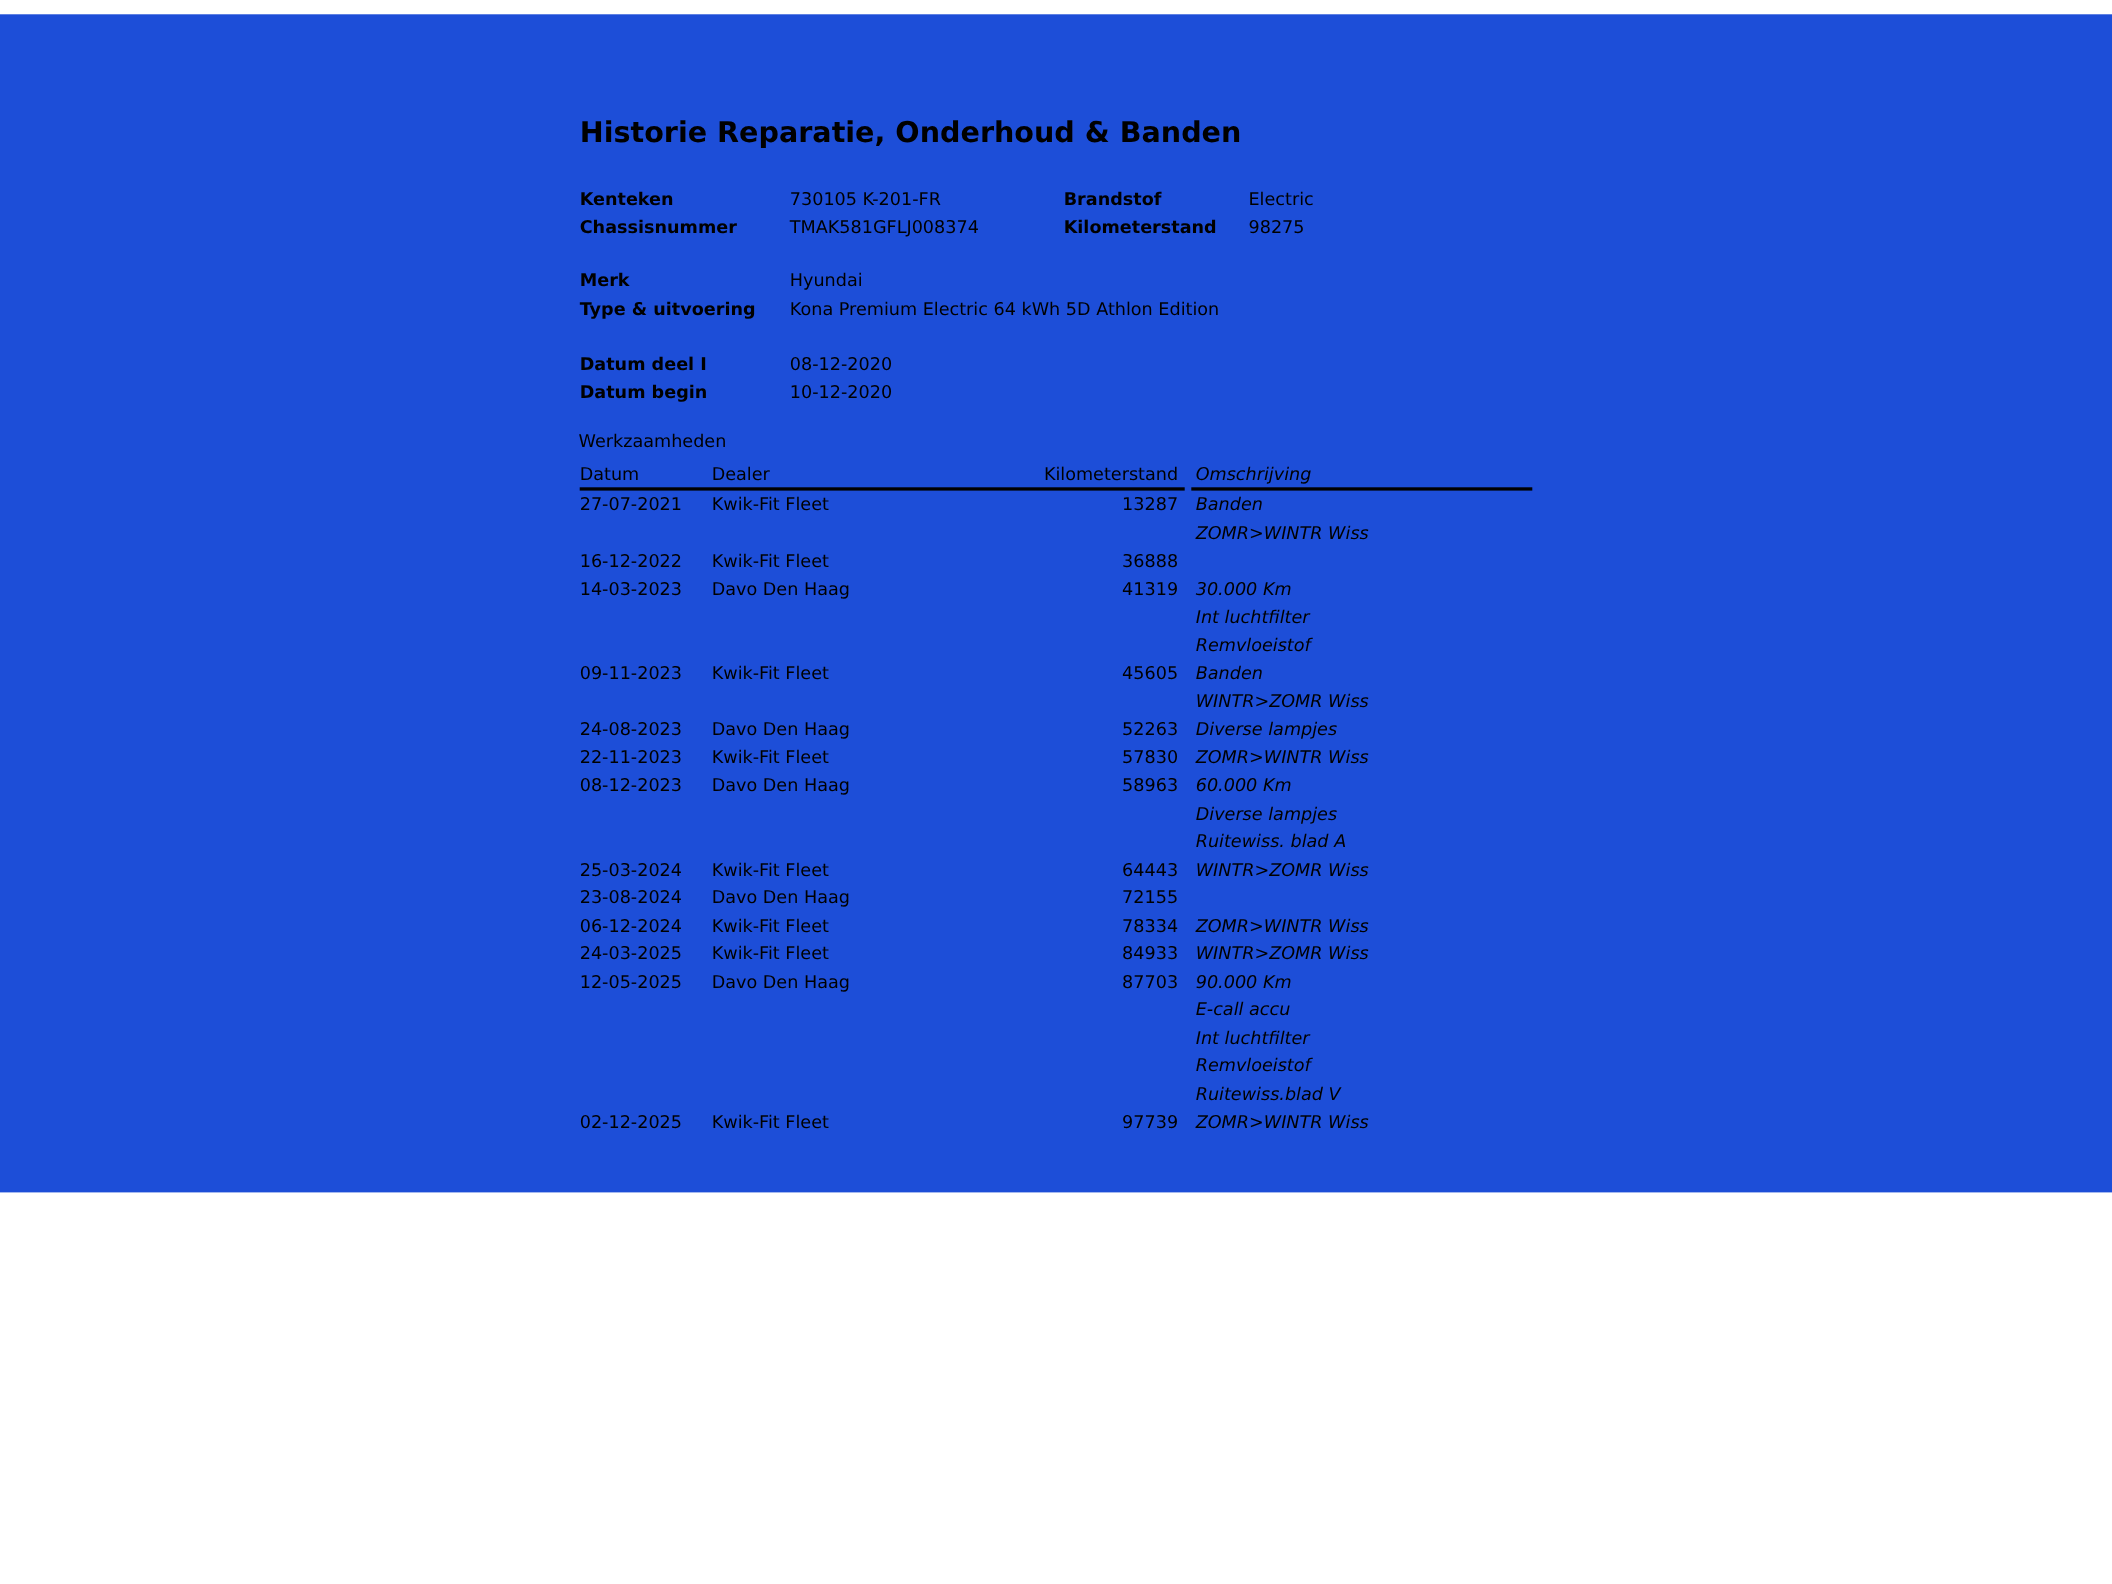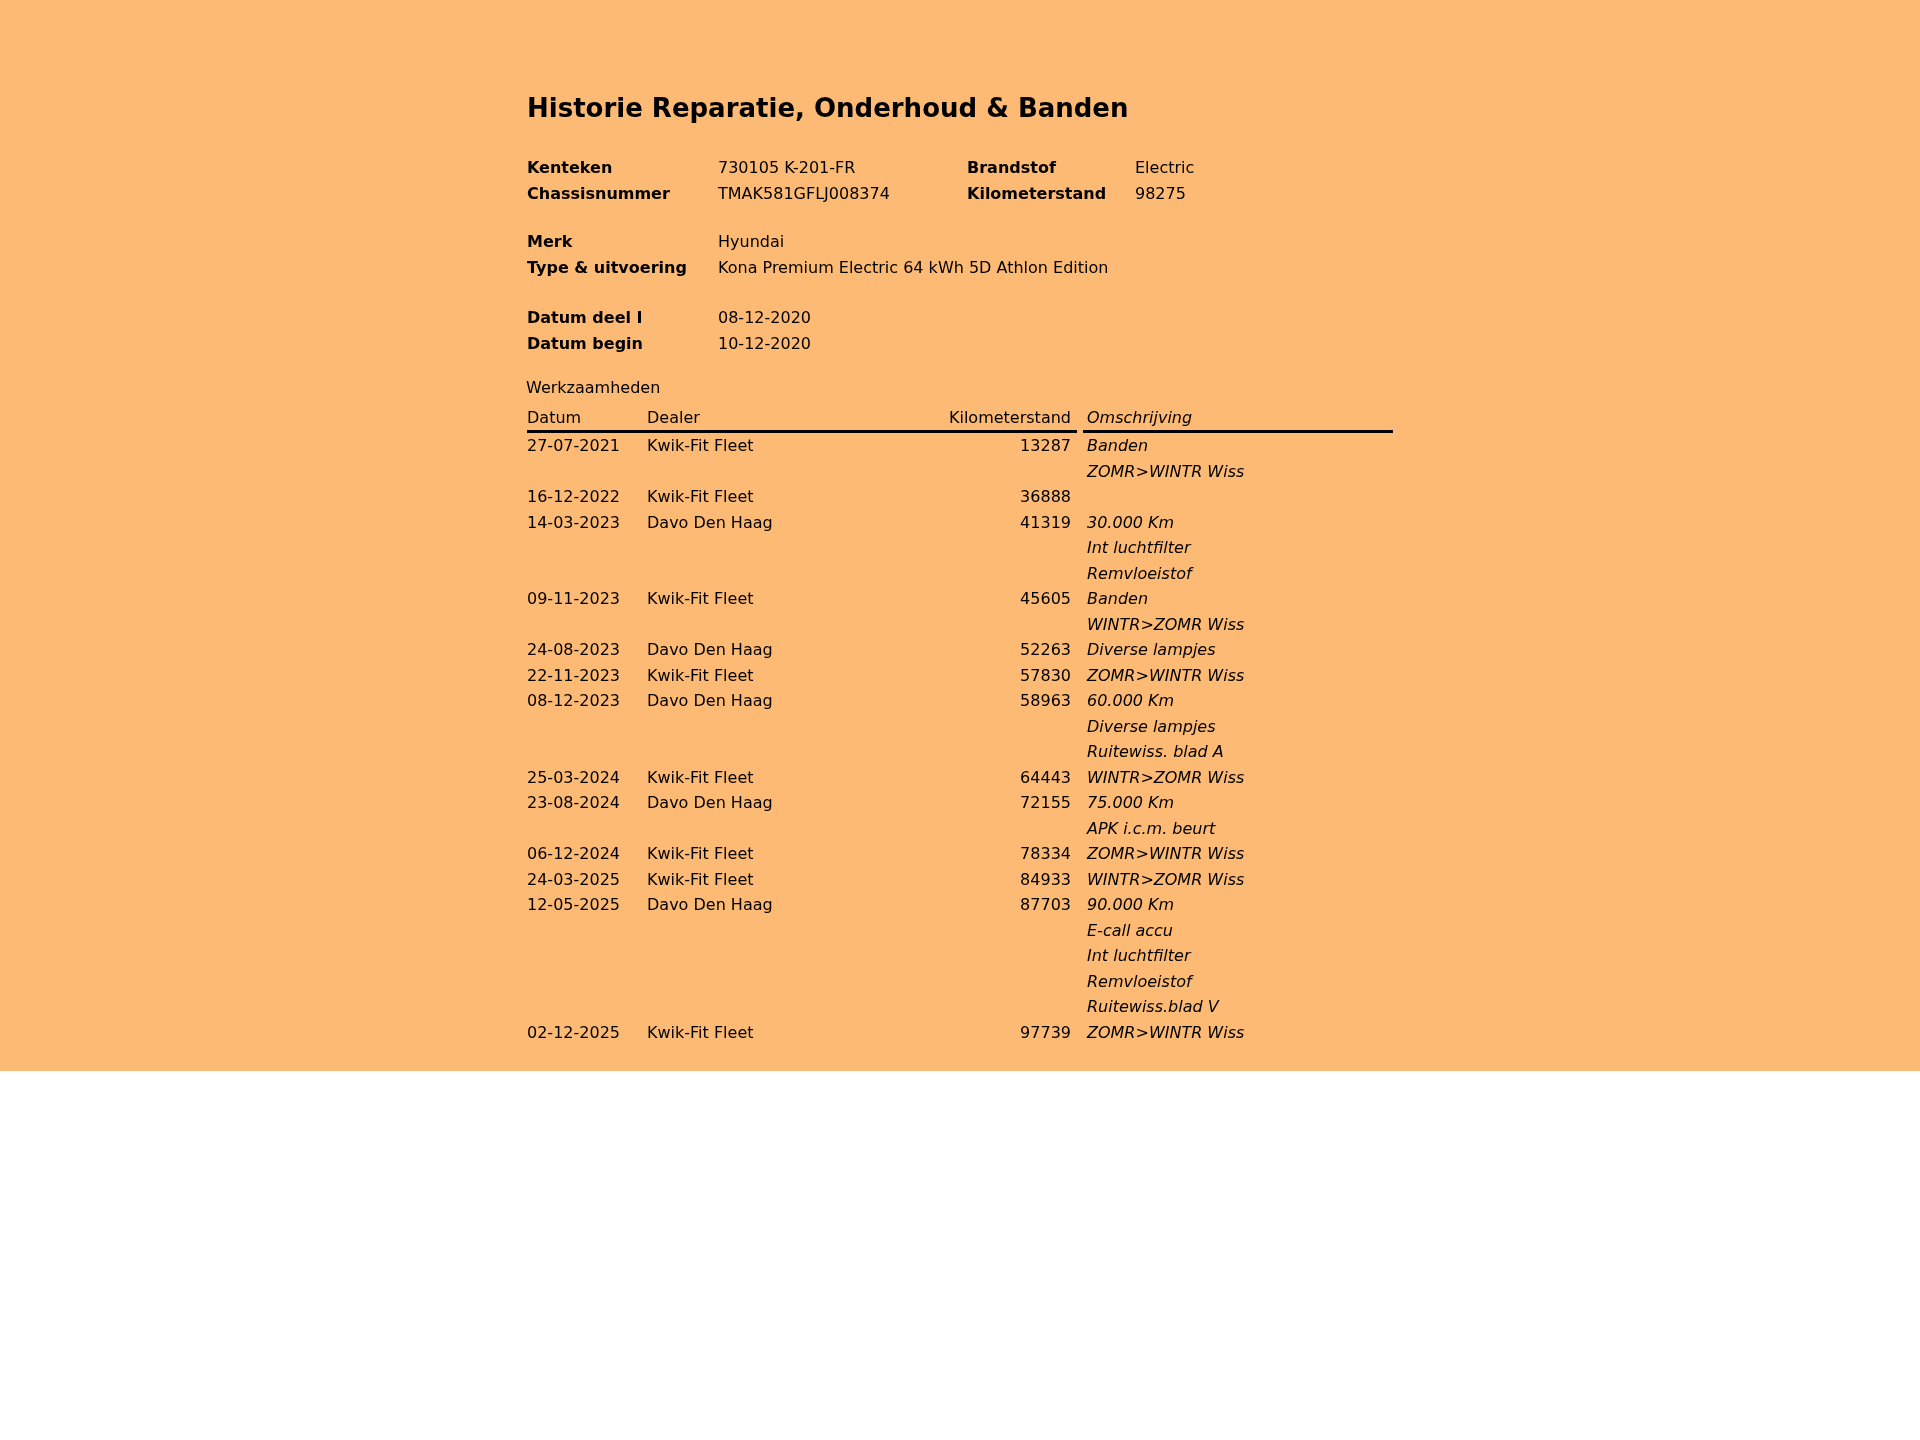--- a/index.html
+++ b/index.html
@@ -13,21 +13,22 @@
     overflow: hidden;
     font-family: "DejaVu Sans", "Liberation Sans", sans-serif;
     font-size: 16px;
     line-height: 25.5px;
     color: #000000;
   }
   .page {
     position: relative;
     width: 1920px;
     height: 1071px;
-    background: #fdba74;
+    background: #1d4ed8;
+    margin-top: 13px;
   }
   .doc-title {
     position: absolute;
     left: 527px;
     top: 92px;
     font-size: 26px;
     line-height: 32px;
     font-weight: bold;
     white-space: nowrap;
   }
@@ -193,24 +194,20 @@
           <div class="cell cell-dealer" data-name="row-dealer">Kwik-Fit Fleet</div>
           <div class="cell cell-km" data-name="row-kilometerstand">64443</div>
           <div class="cell cell-oms" data-name="row-omschrijving">
             <div data-name="omschrijving-line">WINTR&gt;ZOMR Wiss</div>
           </div>
         </div>
         <div class="grid-row" data-name="table-row">
           <div class="cell cell-datum" data-name="row-datum">23-08-2024</div>
           <div class="cell cell-dealer" data-name="row-dealer">Davo Den Haag</div>
           <div class="cell cell-km" data-name="row-kilometerstand">72155</div>
-          <div class="cell cell-oms" data-name="row-omschrijving">
-            <div data-name="omschrijving-line">75.000 Km</div>
-            <div data-name="omschrijving-line">APK i.c.m. beurt</div>
-          </div>
         </div>
         <div class="grid-row" data-name="table-row">
           <div class="cell cell-datum" data-name="row-datum">06-12-2024</div>
           <div class="cell cell-dealer" data-name="row-dealer">Kwik-Fit Fleet</div>
           <div class="cell cell-km" data-name="row-kilometerstand">78334</div>
           <div class="cell cell-oms" data-name="row-omschrijving">
             <div data-name="omschrijving-line">ZOMR&gt;WINTR Wiss</div>
           </div>
         </div>
         <div class="grid-row" data-name="table-row">

